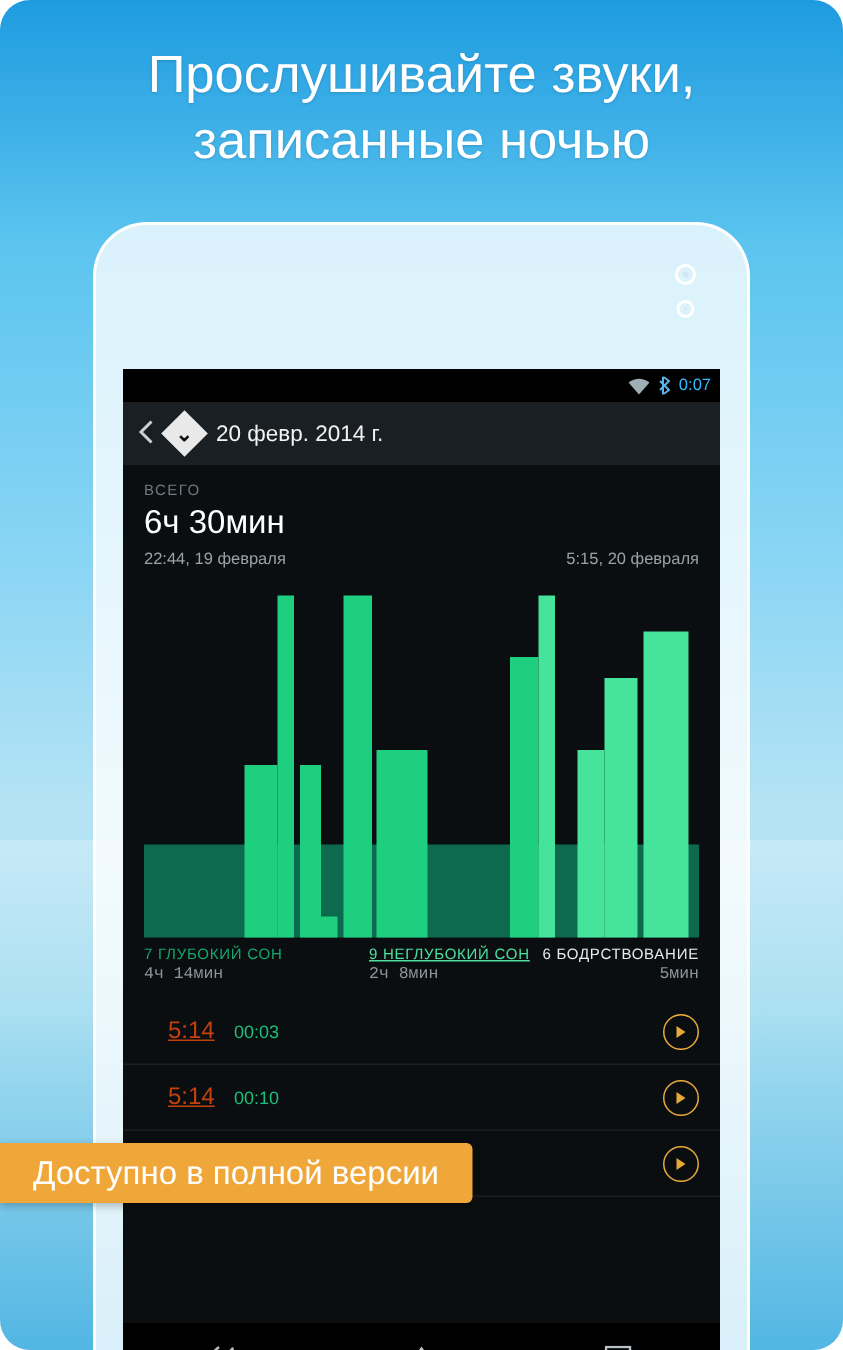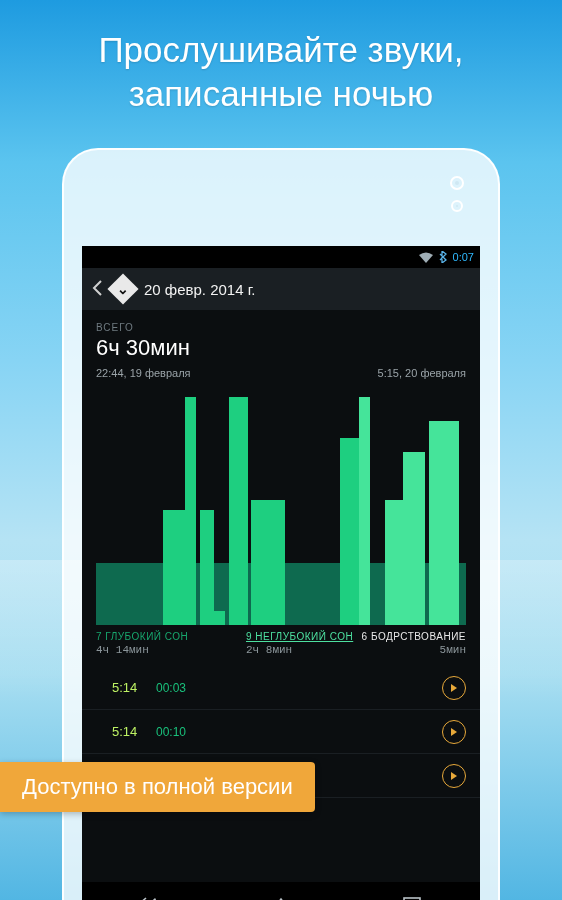--- a/index.html
+++ b/index.html
@@ -1,20 +1,21 @@
 <!DOCTYPE html>
 <html><head>
 <meta charset="utf-8">
 <style>
   * { box-sizing: border-box; margin: 0; padding: 0; }
   html, body { width: 562px; height: 900px; overflow: hidden; font-family: -apple-system, "Helvetica Neue", Arial, sans-serif; }
   .bg {
     width: 562px; height: 900px;
     background: linear-gradient(180deg, #1e9be0 0%, #5bc4ef 18%, #87d4f4 40%, #b5e3f4 60%, #a7def1 75%, #52b6e3 100%);
     position: relative;
+    border-radius: 20px;
   }
   .headline {
     position: absolute; top: 28px; left: 0; right: 0;
     text-align: center; color: #fff; font-weight: 300;
     font-size: 35px; line-height: 1.25;
     text-shadow: 0 1px 2px rgba(0,0,0,0.15);
   }
   
   .tablet {
     position: absolute; left: 62px; top: 148px;
@@ -78,42 +79,42 @@
   .legend .t1 { color:#17a66d; }
   .legend .t2 { color:#4de0a0;text-decoration:underline; }
   .legend .t3 { color:#eaeaea; }
   .legend .sub { color:#8c969b; font-size:11px; letter-spacing:0; margin-top:2px;font-family:Liberation Mono, monospace; }
   
   .reclist { margin-top:6px; }
   .recrow {
     display:flex; align-items:center; height:44px;
     padding:0 14px 0 30px; border-bottom:1px solid #1a1f23;
   }
-  .recrow .time { color:#bef264; width:44px; font-size:13px; }
+  .recrow .time { color:#c2410c; width:44px; font-size:16px;text-decoration:underline; }
   .recrow .dur  { color:#19c07b; font-size:12px; }
   .recrow .spacer { flex:1; }
   .playbtn {
     width:24px; height:24px; border-radius:50%;
     border:1px solid #e8a93a; display:flex; align-items:center; justify-content:center;
     color:#e8a93a; font-size:10px;
   }
   
   .navbar {
     position:absolute; left:0; right:0; bottom:0; height:44px;
     background:#000; display:flex; justify-content:space-around; align-items:center;
     color:#b8c1c6;
   }
   .navbtn { width:36px; height:24px; display:flex; align-items:center; justify-content:center; }
   
   .ribbon {
     position:absolute; left:0; top:762px; height:50px;
     background:#f0aastounding;
   }
   .ribbon {
-    position:absolute; left:0; top:762px; height:50px;
+    position:absolute; left:0; top:762px; height:40px;
     background:#f0a73a; color:#fff; font-size:22px; font-weight:300;
     display:flex; align-items:center; padding:0 22px;
     border-radius:0 4px 4px 0;
     box-shadow: 0 2px 6px rgba(0,0,0,0.25);
   }
   
   .bg::before{
     content:""; position:absolute; left:0; right:0; top:560px; height:140px;
     background: linear-gradient(180deg, rgba(255,255,255,0.25), rgba(255,255,255,0));
     pointer-events:none;

